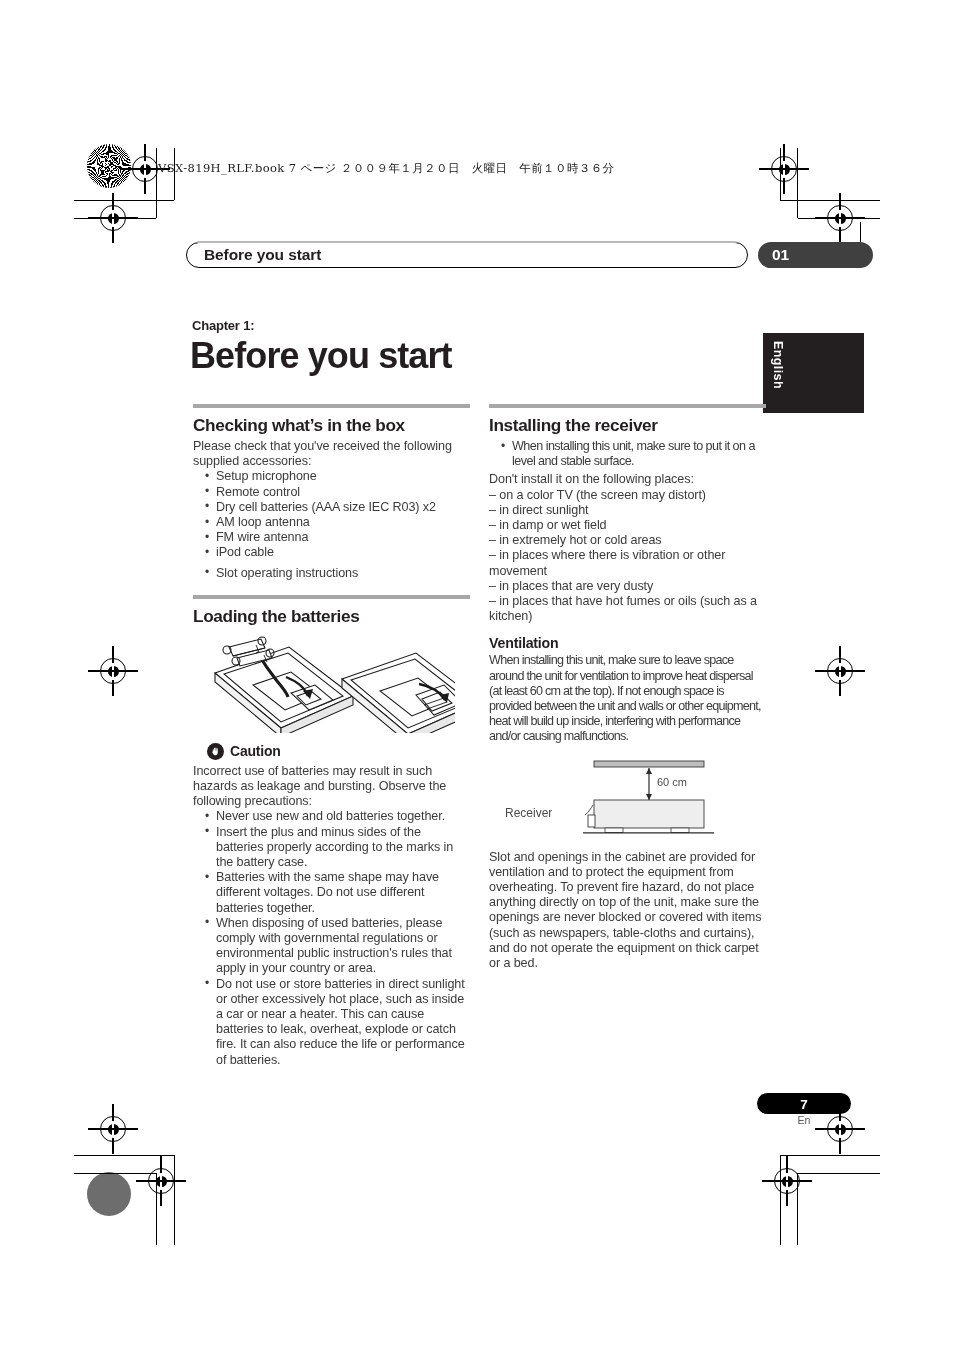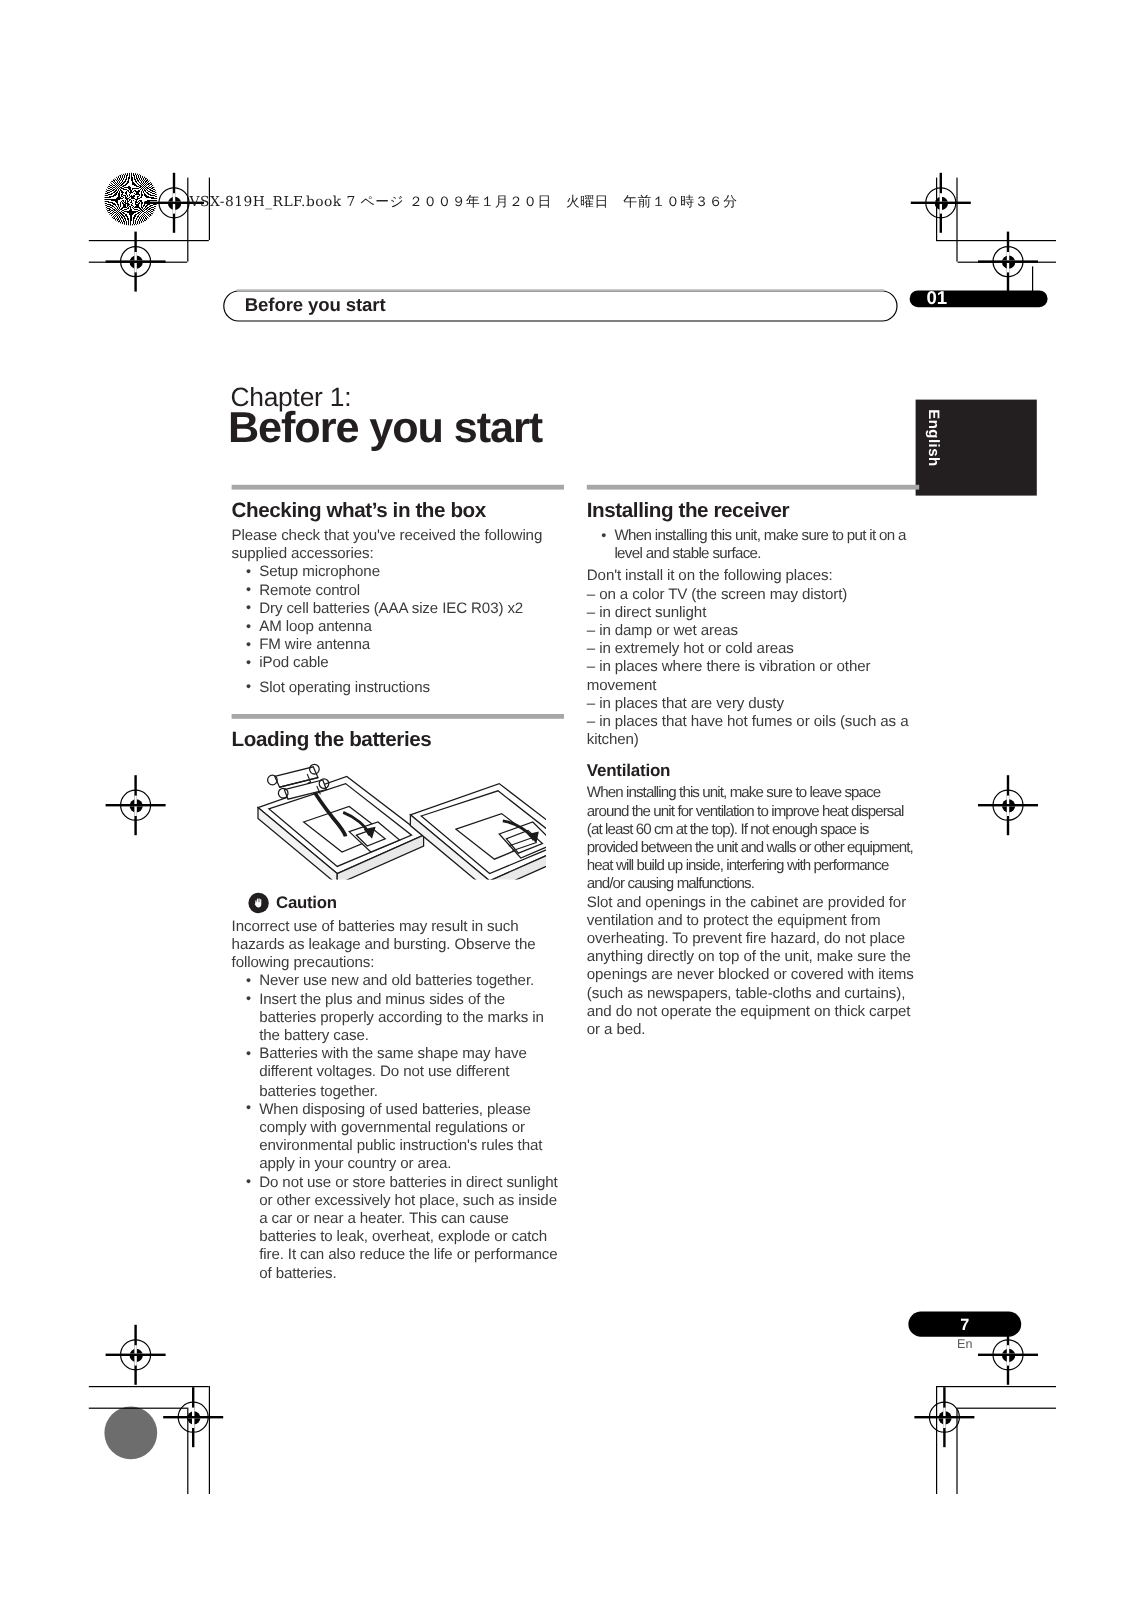--- a/index.html
+++ b/index.html
@@ -89,38 +89,38 @@
   }
   .runbar::before {
     
     content: "";
     position: absolute; left: 10px; right: 10px; top: -2.2px;
     height: 2px; background: #b9b9b9; border-radius: 1px;
   }
   .chapnum {
     position: absolute;
     left: 758px; top: 242px;
-    width: 115px; height: 14px;
-    background: #000000;
+    width: 115px; height: 26px;
+    background: #404040;
     border-radius: 13px;
   }
   .chapnum .txt {
     position: absolute; left: 14px; top: 50%;
     transform: translateY(-50%);
     color: #fff; font-weight: bold; font-size: 15.5px;
   }
   .chaptick {
     position: absolute; left: 860px; top: 222px;
     width: 1.2px; height: 22px; background: #000;
   }
 
   
   .chapter-label {
     position: absolute; left: 192px; top: 318px;
-    font-size: 22px; font-weight: normal; letter-spacing: -0.2px;
+    font-size: 13px; font-weight: bold; letter-spacing: -0.2px;
   }
   .chapter-title {
     position: absolute; left: 190px; top: 335px;
     font-size: 36px; font-weight: bold; letter-spacing: -0.9px;
   }
 
   
   .langtab {
     position: absolute;
     left: 763px; top: 333px;
@@ -422,30 +422,52 @@
 
   <div class="rule"></div>
   <h2 class="sec">Installing the receiver</h2>
   <ul class="bul tightrun">
     <li>When installing this unit, make sure to put it on a level and stable surface.</li>
   </ul>
   <p class="body" style="margin-top:3px;">Don't install it on the following places:</p>
   <ul class="dash">
     <li>on a color TV (the screen may distort)</li>
     <li>in direct sunlight</li>
-    <li>in damp or wet areas</li>
+    <li>in damp or wet field</li>
     <li>in extremely hot or cold areas</li>
     <li>in places where there is vibration or other movement</li>
     <li>in places that are very dusty</li>
     <li>in places that have hot fumes or oils (such as a kitchen)</li>
   </ul>
 
   <h3 class="sub">Ventilation</h3>
   <p class="body tight">When installing this unit, make sure to leave space around the unit for ventilation to improve heat dispersal (at least 60 cm at the top). If not enough space is provided between the unit and walls or other equipment, heat will build up inside, interfering with performance and/or causing malfunctions.</p>
 
+  <div class="vent-figure">
+    <svg width="277" height="82" viewBox="0 0 277 82" font-family="Liberation Sans, sans-serif">
+
+      <rect x="105" y="6" width="110" height="6" fill="#bdbdbd" stroke="#3a3a3a" stroke-width="0.9"></rect>
+
+      <line x1="160" y1="13" x2="160" y2="45" stroke="#2a2a2a" stroke-width="1.2"></line>
+      <path d="M160 13 L157 19 L163 19 Z" fill="#2a2a2a"></path>
+      <path d="M160 45 L157 39 L163 39 Z" fill="#2a2a2a"></path>
+      <text x="168" y="31" font-size="11" fill="#4a4a4a">60 cm</text>
+
+      <rect x="105" y="45" width="110" height="28" fill="#eeeeee" stroke="#3a3a3a" stroke-width="0.9"></rect>
+
+      <rect x="116" y="73" width="18" height="4.5" fill="#ffffff" stroke="#3a3a3a" stroke-width="0.8"></rect>
+      <rect x="182" y="73" width="18" height="4.5" fill="#ffffff" stroke="#3a3a3a" stroke-width="0.8"></rect>
+
+      <line x1="94" y1="77.8" x2="225" y2="77.8" stroke="#2a2a2a" stroke-width="1.2"></line>
+
+      <path d="M96 60 C100 57 102 53 104 50" stroke="#3a3a3a" stroke-width="0.9" fill="none"></path>
+      <rect x="99" y="60" width="7" height="12" fill="#ffffff" stroke="#3a3a3a" stroke-width="0.9"></rect>
+      <text x="16" y="62" font-size="12" fill="#4a4a4a">Receiver</text>
+    </svg>
+  </div>
 
   <p class="body">Slot and openings in the cabinet are provided for ventilation and to protect the equipment from overheating. To prevent fire hazard, do not place anything directly on top of the unit, make sure the openings are never blocked or covered with items (such as newspapers, table-cloths and curtains), and do not operate the equipment on thick carpet or a bed.</p>
 </div>
 
 <div class="pagebadge">
   <span>7</span>
 </div>
 <div class="pagelang">En</div>
 
 </body></html>

